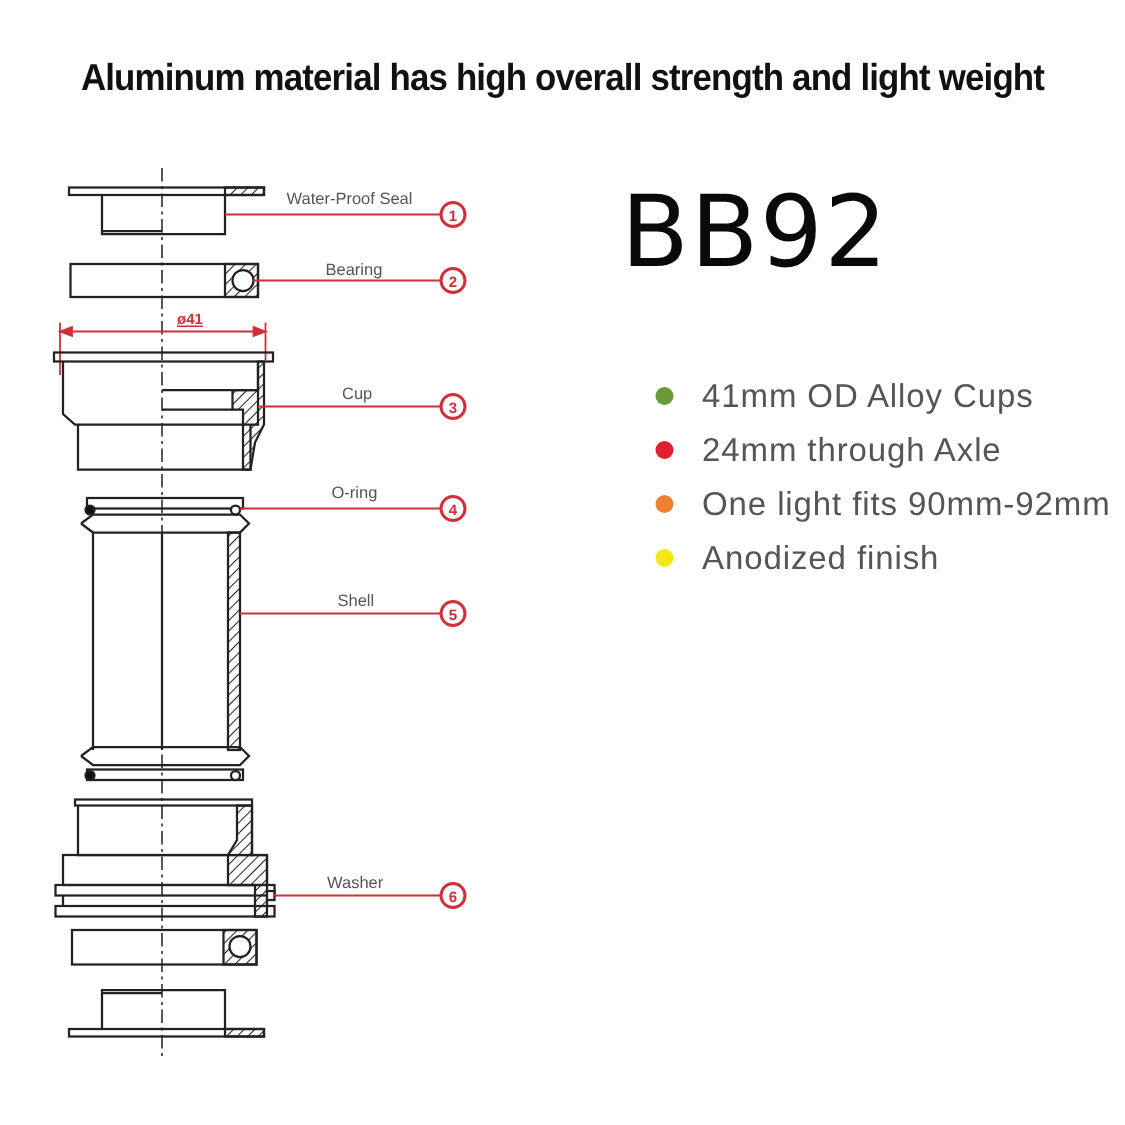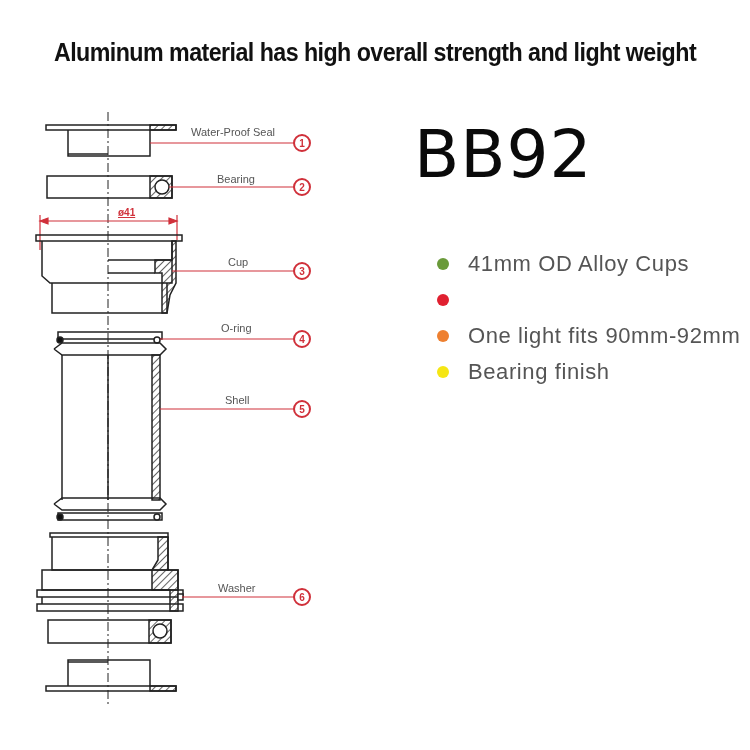--- a/index.html
+++ b/index.html
@@ -137,22 +137,23 @@
 
 <div class="model">BB92</div>
 
 <ul class="features">
   <li class="feature">
     <span class="dot" style="background: rgb(106, 154, 58);"></span>
     <span class="feature-text">41mm OD Alloy Cups</span>
   </li>
   <li class="feature">
     <span class="dot" style="background: rgb(224, 32, 48);"></span>
+    <span class="feature-text">24mm through Axle</span>
   </li>
   <li class="feature">
     <span class="dot" style="background: rgb(238, 128, 48);"></span>
     <span class="feature-text">One light fits 90mm-92mm</span>
   </li>
   <li class="feature">
     <span class="dot" style="background: rgb(245, 230, 20);"></span>
-    <span class="feature-text">Bearing finish</span>
+    <span class="feature-text">Anodized finish</span>
   </li>
 </ul>
 
 </body></html>

